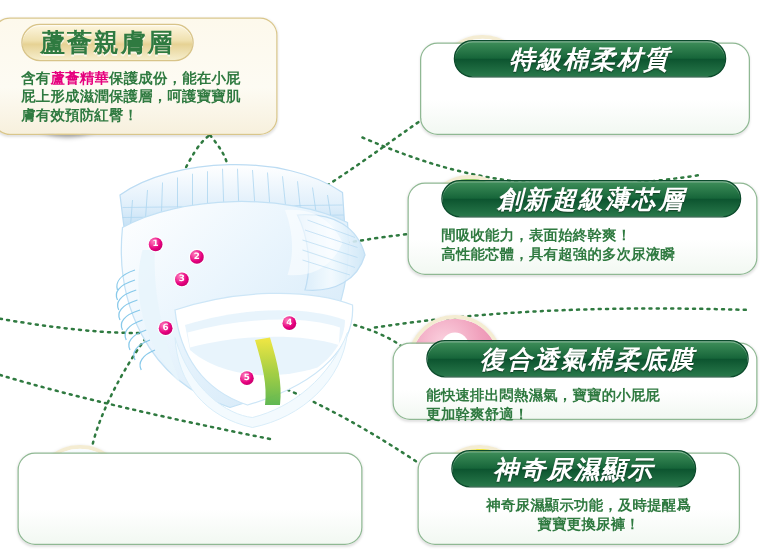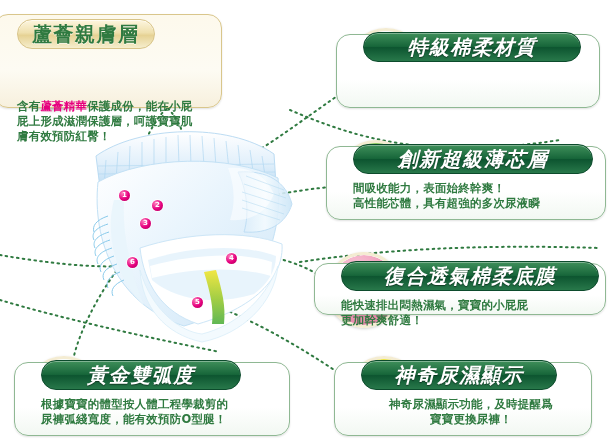--- a/index.html
+++ b/index.html
@@ -277,21 +277,21 @@
         <text font-size="6.4" font-weight="bold" fill="#ffffff" font-family="'DejaVu Sans','Liberation Sans',sans-serif">
           <textPath href="#arcBot" startOffset="73%" text-anchor="middle">蘆薈精華</textPath>
         </text>
       </svg>
     </div>
 
     <div class="pbox gold" style="margin-left:-14px;margin-top:4px;width:228px;height:94px;">
       <div class="hdr gold" style="left:22px;top:4px;height:30px;">
         <span>蘆薈親膚層</span>
       </div>
-      <div class="ptext" style="top:40px;left:22px;margin-top:44px;">
+      <div class="ptext" style="top:40px;left:22px;">
         <div><span>含有</span><span class="hl">蘆薈精華</span><span>保護成份，能在小屁</span></div>
         <div>屁上形成滋潤保護層，呵護寶寶肌</div>
         <div>膚有效預防紅臀！</div>
       </div>
     </div>
   </div>
 
   <div class="panel" style="left:348px;top:28px;">
     <div class="circ" style="left:0;top:0;width:76px;height:76px;">
       <div class="circ-in" style="background:radial-gradient(circle at 40% 32%,#ffffff 0%,#f7fbff 55%,#e8f3fb 100%);">
@@ -374,21 +374,21 @@
             <path d="M10,22 C12,28 14,31 14,34 C14,37 10,38 8,35 C6,32 8,26 10,22 Z"></path>
             <path d="M58,20 C60,26 62,29 62,32 C62,35 58,36 56,33 C54,30 56,24 58,20 Z"></path>
             <path d="M12,46 C14,52 16,55 16,58 C16,61 12,62 10,59 C8,56 10,50 12,46 Z"></path>
             <path d="M59,46 C61,52 63,55 63,58 C63,61 59,62 57,59 C55,56 57,50 59,46 Z"></path>
           </g>
         </svg>
         <div style="position:absolute;left:0;right:0;top:29px;text-align:center;color:#e6007e;font-size:11px;font-weight:bold;letter-spacing:1px;">透氣</div>
       </div>
     </div>
 
-    <div class="pbox green" style="margin-left:-12px;margin-top:11px;width:292px;height:52px;">
+    <div class="pbox green" style="margin-left:-12px;margin-top:22px;width:292px;height:62px;">
       <div class="hdr green" style="left:26px;top:-3px;width:258px;">
         <span>復合透氣棉柔底膜</span>
       </div>
       <div class="ptext" style="top:34px;left:26px;">
         <div>能快速排出悶熱濕氣，寶寶的小屁屁</div>
         <div>更加幹爽舒適！</div>
       </div>
     </div>
   </div>
 
@@ -400,27 +400,20 @@
           <path d="M31,10 L39,10 C40,24 40,46 39,60 L31,60 C30,46 30,24 31,10 Z" fill="#e8f5fd"></path>
           <path d="M6,22 C4,38 10,52 22,58 C16,46 12,34 14,22 Z" fill="#f6b9cc"></path>
           <path d="M64,22 C66,38 60,52 48,58 C54,46 58,34 56,22 Z" fill="#f6b9cc"></path>
           <path d="M12,24 C14,36 18,46 26,52 L22,44 L28,46 L18,32 L22,32 Z" fill="#2f8fd0"></path>
           <path d="M58,24 C56,36 52,46 44,52 L48,44 L42,46 L52,32 L48,32 Z" fill="#2f8fd0"></path>
         </svg>
       </div>
     </div>
 
     <div class="pbox green" style="margin-left:-12px;margin-top:6px;width:276px;height:74px;">
-      <div class="hdr green" style="left:26px;top:-3px;width:200px;">
-        <span>黃金雙弧度</span>
-      </div>
-      <div class="ptext" style="top:34px;left:26px;">
-        <div>根據寶寶的體型按人體工程學裁剪的</div>
-        <div>尿褲弧綫寬度，能有效預防O型腿！</div>
-      </div>
     </div>
   </div>
 
   <div class="panel" style="left:346px;top:356px;">
     <div class="circ" style="left:0;top:0;width:76px;height:76px;">
       <div class="circ-in" style="background:radial-gradient(circle at 38% 28%,#eaf6fc 0%,#bfe0f2 45%,#9ccfe8 100%);">
         <svg width="70" height="70" viewBox="0 0 70 70">
           <defs>
             <linearGradient id="wi" x1="0" y1="0" x2="0" y2="1">
               <stop offset="0%" stop-color="#f2e53c"></stop>

